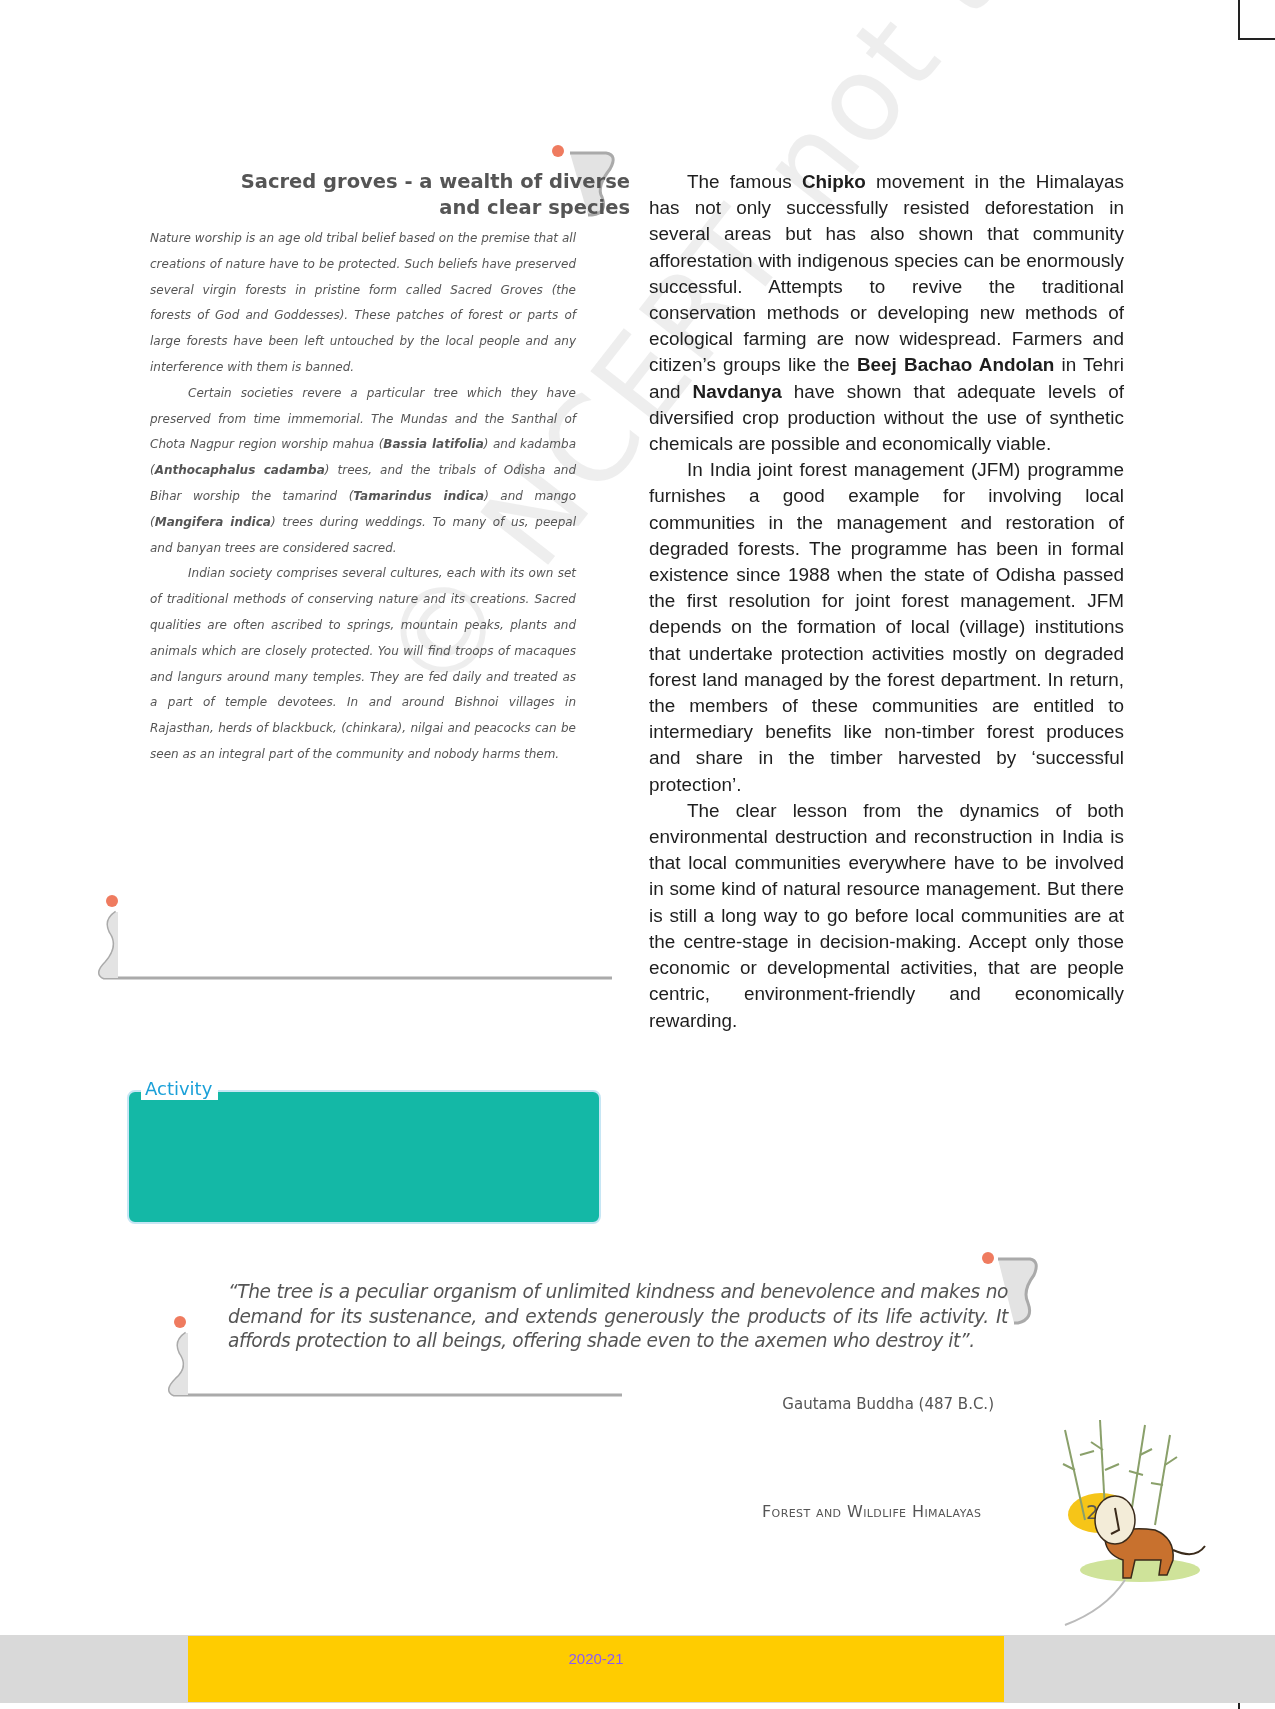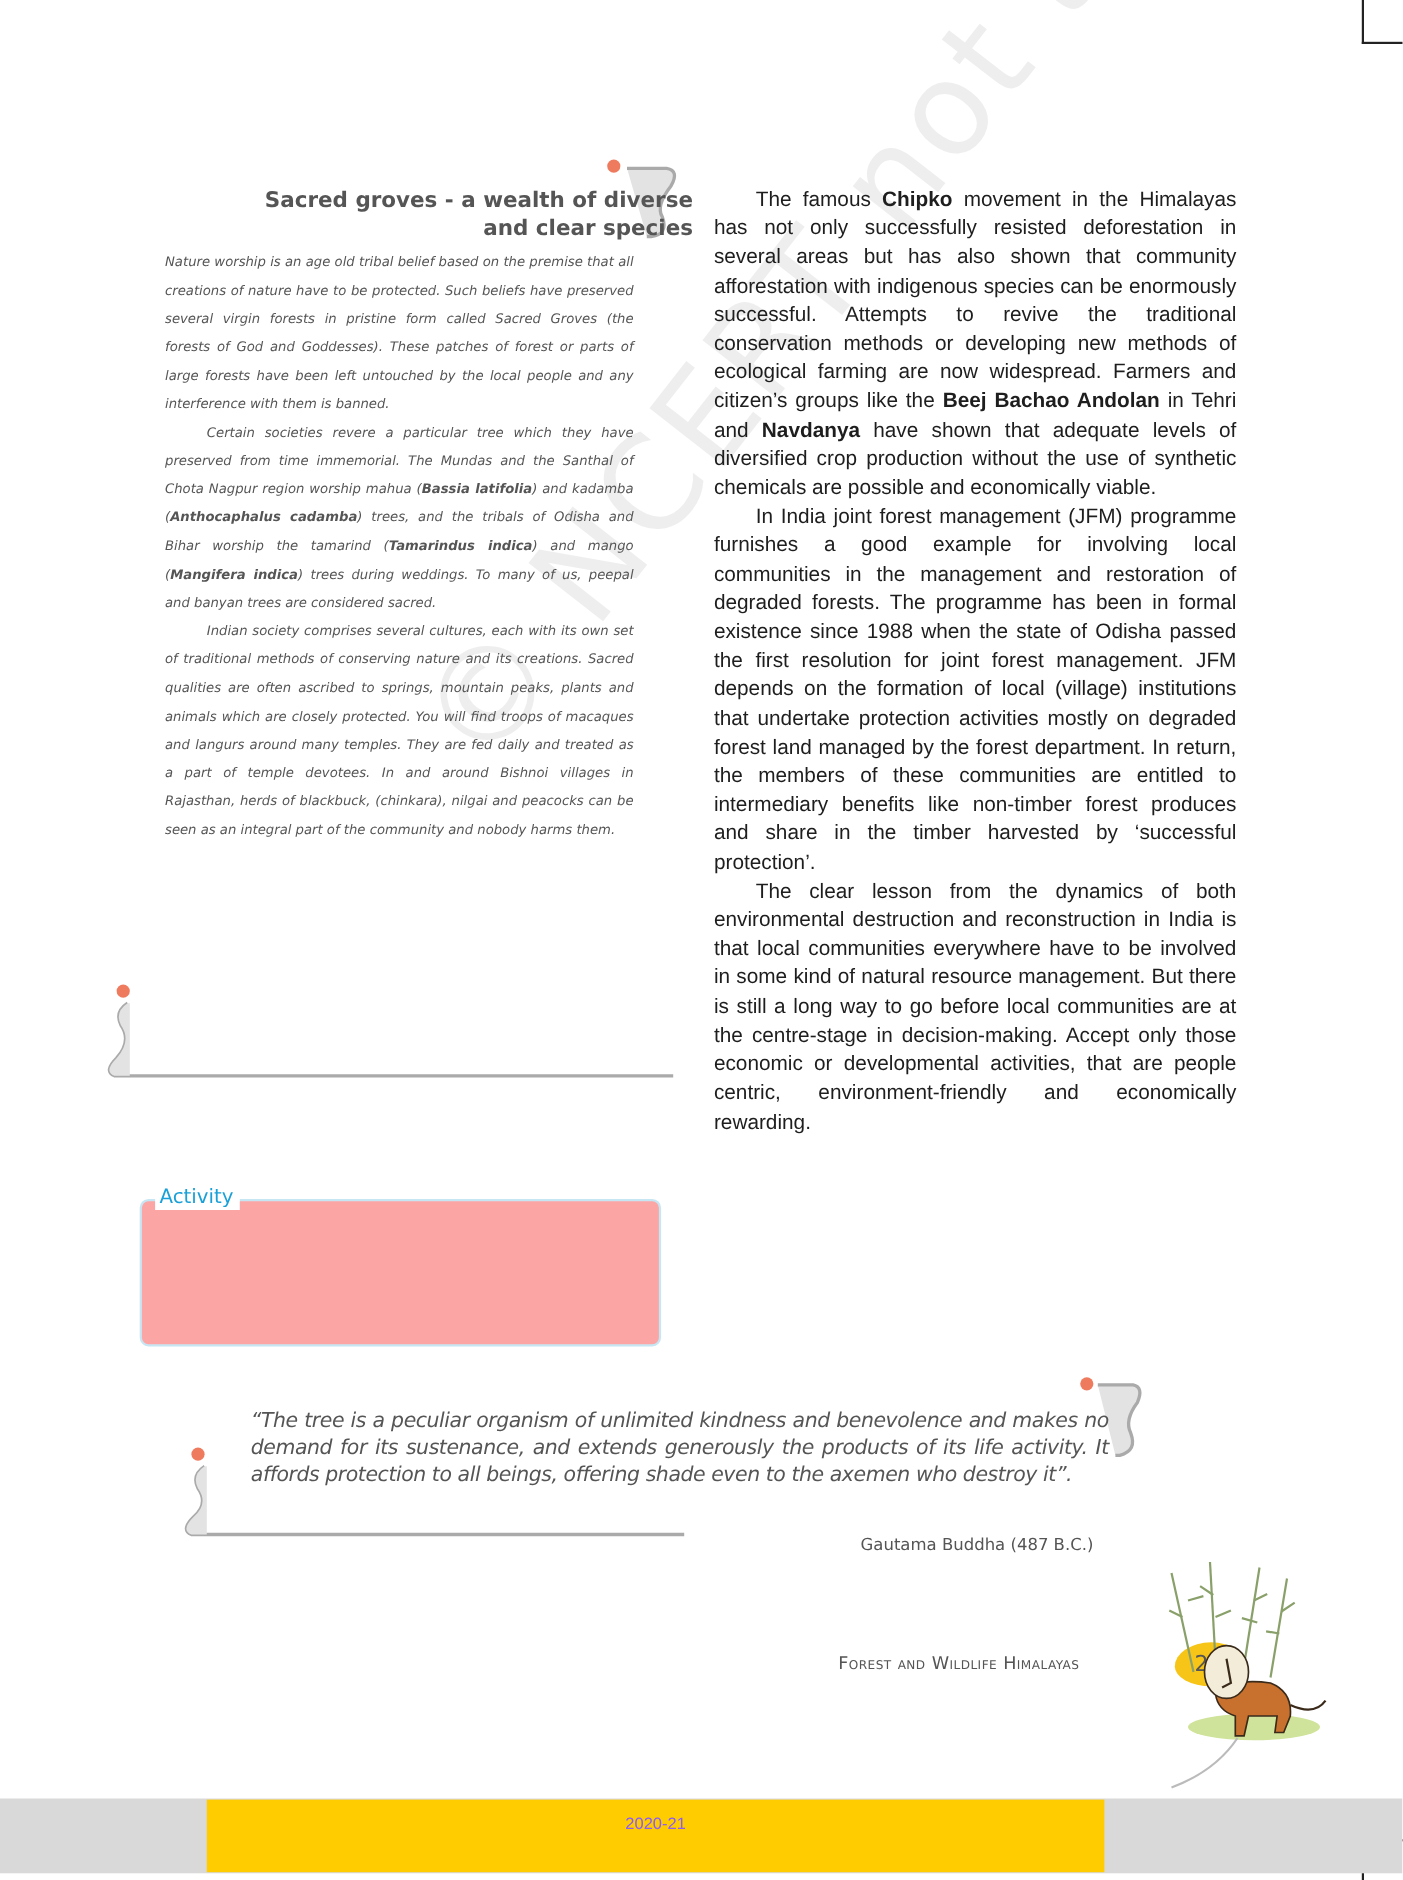--- a/index.html
+++ b/index.html
@@ -33,21 +33,21 @@
     .groves-body p { margin: 0; }
     .groves-body p.indent { text-indent: 38px; }
     .groves-body b { color: #555; }
 
     .deco-dot { position: absolute; width: 12px; height: 12px; border-radius: 50%; background: #ef7b5f; }
     .deco-svg { position: absolute; overflow: visible; }
 
     
     .activity-box {
       position: absolute; left: 127px; top: 1090px; width: 470px; height: 130px;
-      border: 2px solid #c6e6f4; border-radius: 8px; background: #fca5a5;
+      border: 2px solid #c6e6f4; border-radius: 8px; background: #14b8a6;
     }
     .activity-label {
       position: absolute; left: 12px; top: -14px; padding: 0 6px 0 4px; background: #fff;
       color: #1aa0d8; font-size: 18px; line-height: 22px;
     }
     .activity-text {
       position: absolute; left: 24px; top: 12px; width: 425px;
       font-size: 18.6px; line-height: 26px; color: #222; text-align: justify;
     }
 

